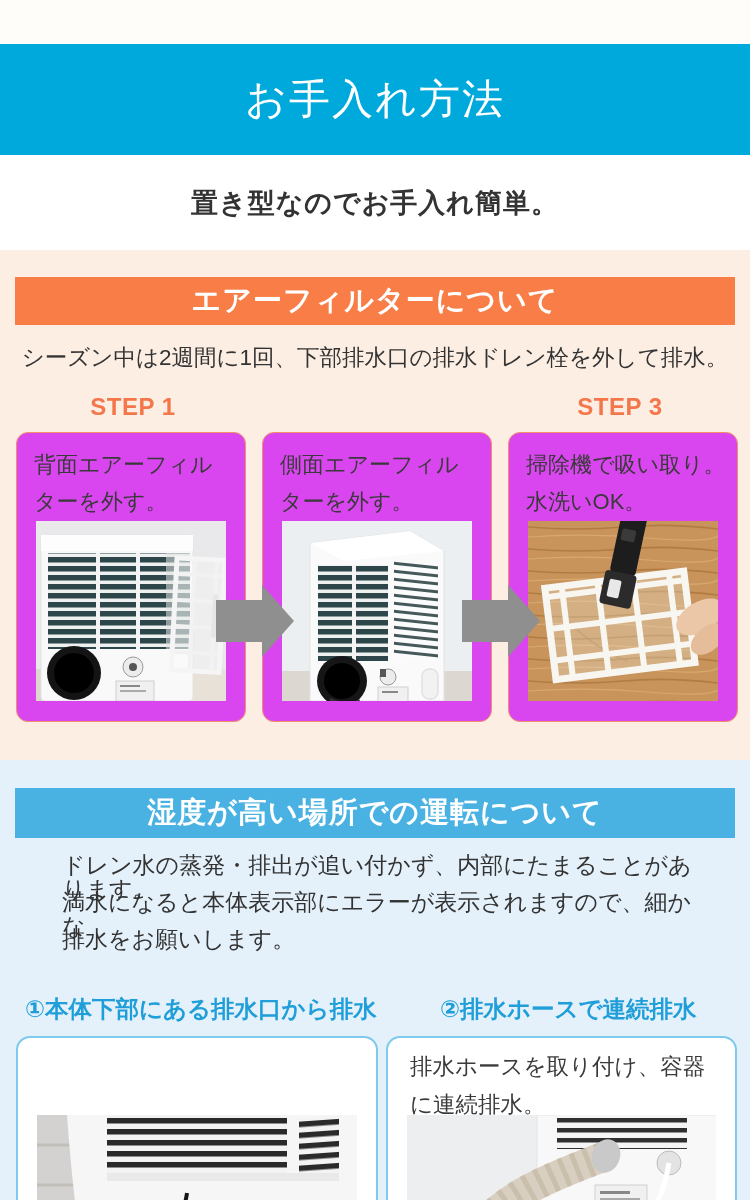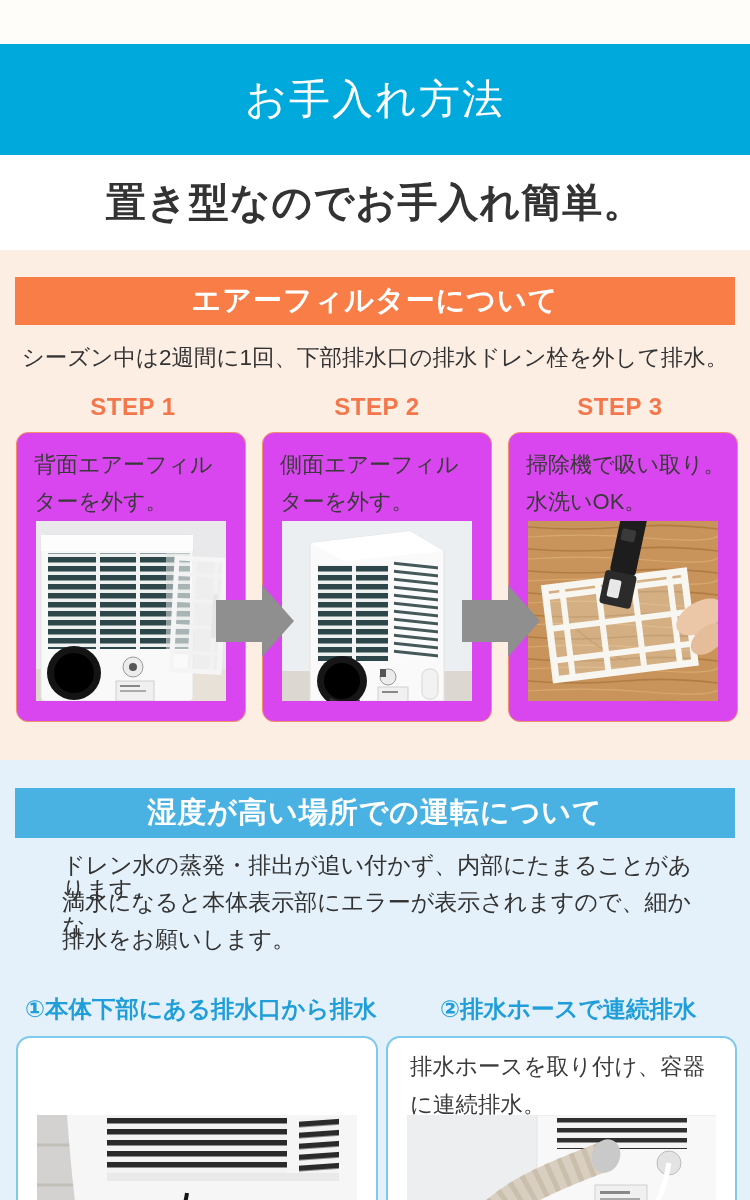--- a/index.html
+++ b/index.html
@@ -6,21 +6,21 @@
   body{font-family:"Liberation Sans","DejaVu Sans",sans-serif;background:#fff;}
   #page{position:relative;width:750px;height:1200px;overflow:hidden;background:#ffffff;margin:0 auto;}
 
   
   .top-strip{position:absolute;left:0;top:0;width:750px;height:44px;background:#fffdf9;}
   .main-banner{position:absolute;left:0;top:44px;width:750px;height:111px;background:#00a9dc;
     display:flex;align-items:center;justify-content:center;}
   .main-banner .t{color:#fff;font-size:41px;font-weight:400;letter-spacing:2px;}
   .subtitle-area{position:absolute;left:0;top:155px;width:750px;height:95px;background:#ffffff;
     display:flex;align-items:center;justify-content:center;}
-  .subtitle-area .t{color:#333;font-size:40px;font-weight:700;letter-spacing:1px;}
+  .subtitle-area .t{color:#333;font-size:27px;font-weight:700;letter-spacing:1px;}
 
   
   .filter-section{position:absolute;left:0;top:250px;width:750px;height:510px;background:#fdeee4;}
   .orange-banner{position:absolute;left:15px;top:27px;width:720px;height:48px;background:#f87d46;
     display:flex;align-items:center;justify-content:center;}
   .orange-banner .t{color:#fff;font-size:29px;font-weight:700;letter-spacing:1px;}
   .filter-intro{position:absolute;left:0;top:92px;width:750px;text-align:center;
     color:#333;font-size:22.5px;letter-spacing:0px;}
   .step-label{position:absolute;top:143px;width:230px;text-align:center;
     color:#f4764b;font-size:24px;font-weight:700;letter-spacing:0.5px;}
@@ -64,21 +64,20 @@
     <div class="t">置き型なのでお手入れ簡単。</div>
   </div>
 
   <div class="filter-section">
     <div class="orange-banner">
       <div class="t">エアーフィルターについて</div>
     </div>
     <div class="filter-intro">シーズン中は2週間に1回、下部排水口の排水ドレン栓を外して排水。</div>
 
     <div class="step-label" style="left:18px;">STEP 1</div>
-    <div class="step-label" style="left:262px;">STEP 2</div>
     <div class="step-label" style="left:505px;">STEP 3</div>
 
     <div class="step-card" style="left:16px;">
       <div class="txt">背面エアーフィルターを外す。</div>
       <div class="step-photo">
         <svg width="190" height="180" viewBox="0 0 190 180">
           <defs>
             <pattern id="sl1" width="190" height="9" patternUnits="userSpaceOnUse">
               <rect width="190" height="9" fill="#2c464a"></rect>
               <rect y="5.5" width="190" height="3.5" fill="#eef1f0"></rect>

